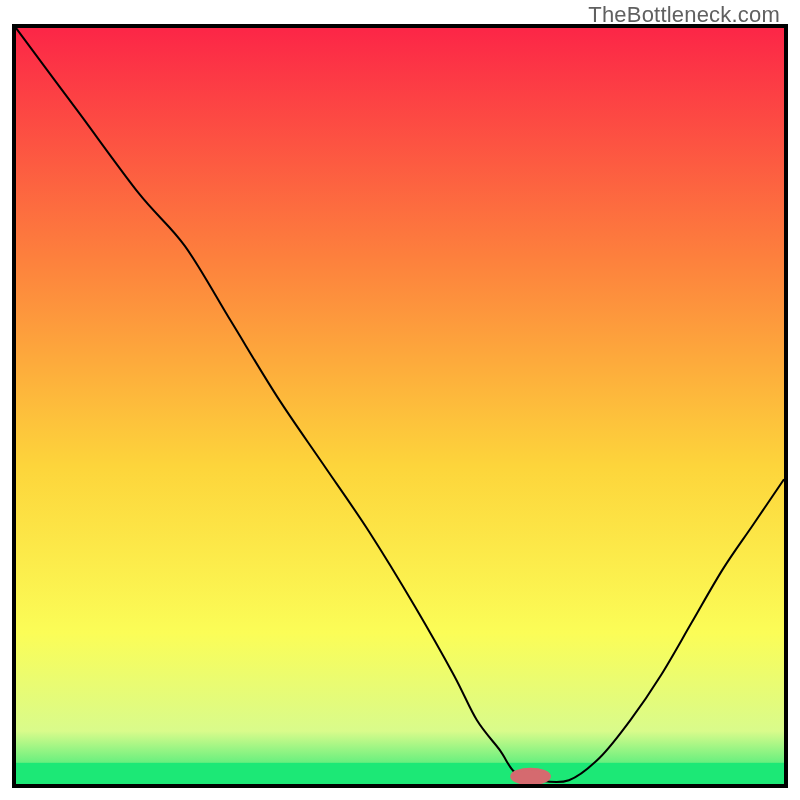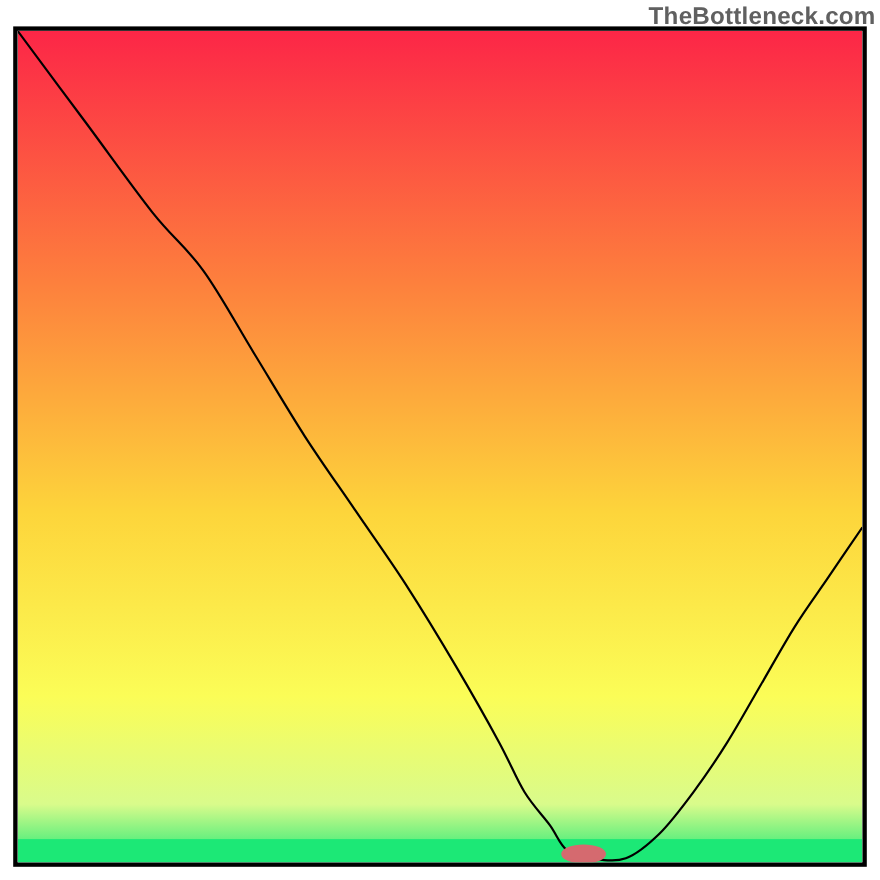--- a/index.html
+++ b/index.html
@@ -12,23 +12,23 @@
     font-family: Arial, Helvetica, sans-serif;
   }
   .container {
     position: relative;
     width: 800px;
     height: 800px;
   }
   .watermark {
     position: absolute;
     top: 2px;
-    right: 4px;
+    right: 20px;
     font-size: 22px;
-    font-weight: 700;
+    font-weight: 400;
     color: #606060;
     letter-spacing: 0.2px;
     z-index: 20;
   }
   .plot {
     position: absolute;
     left: 12px;
     top: 24px;
     width: 776px;
     height: 764px;

